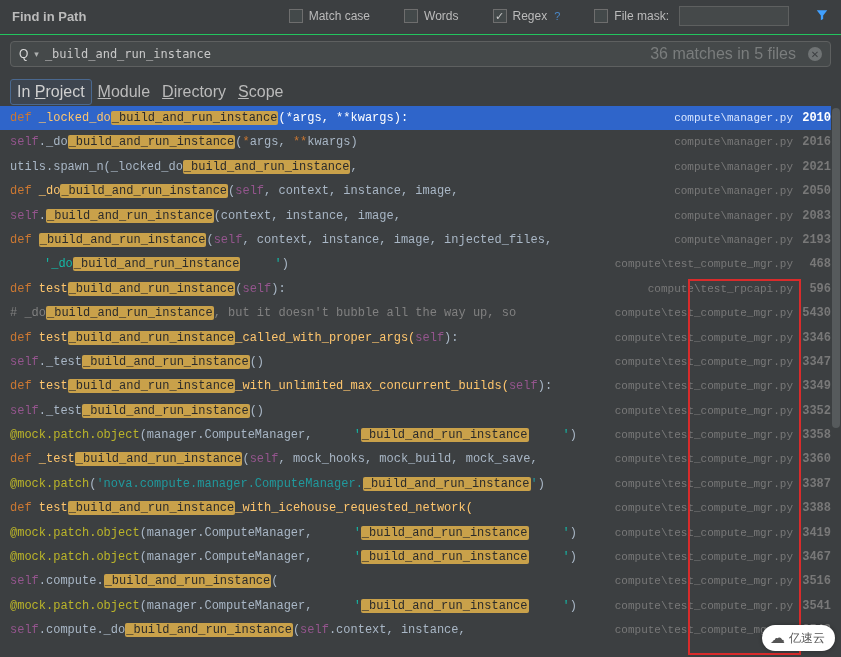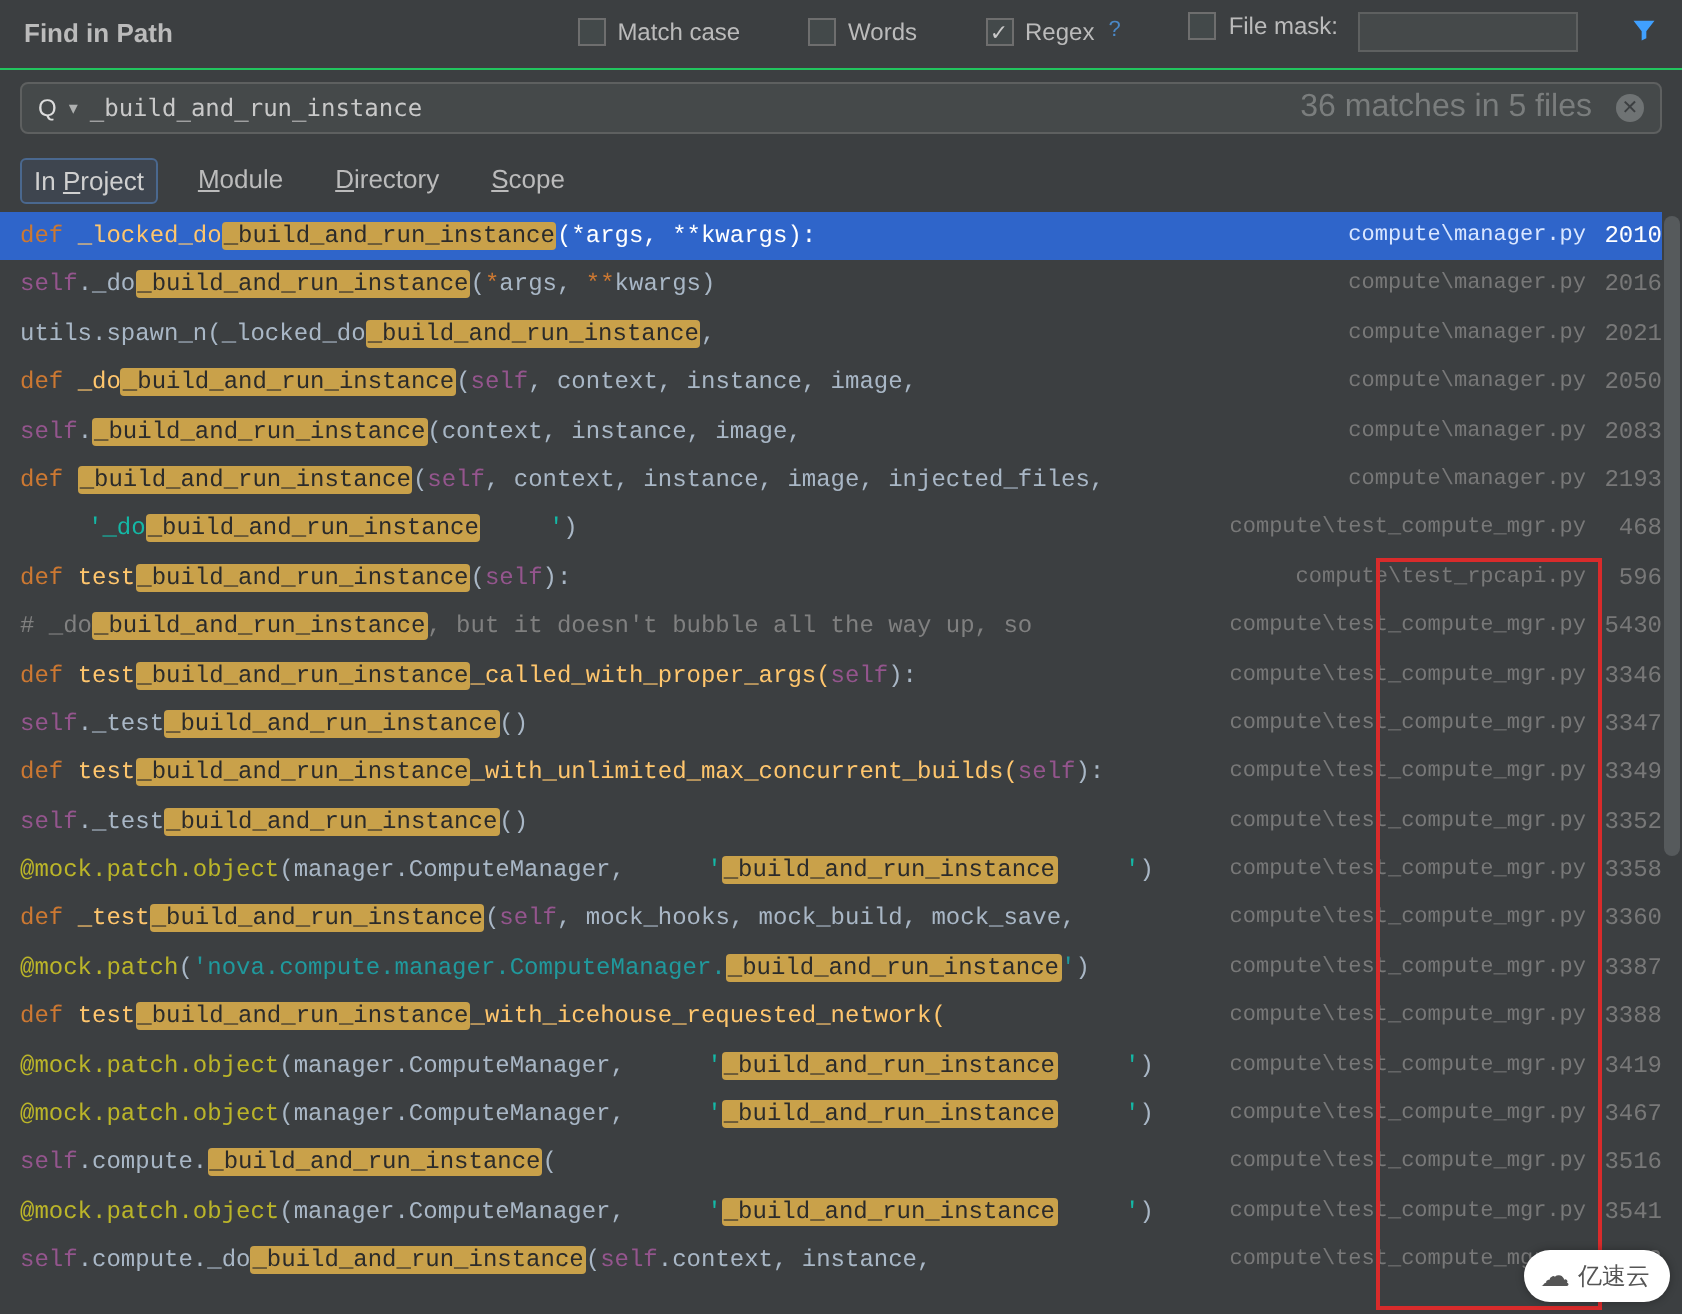--- a/index.html
+++ b/index.html
@@ -15,21 +15,21 @@
   }
   .titlebar {
     display: flex;
     align-items: center;
     padding: 6px 12px 8px 12px;
     gap: 18px;
     border-bottom: 1px solid #22c55e;
   }
   .title { color: #bbbbbb; font-weight: bold; font-size: 13px; flex: 0 0 auto; }
   .spacer-flex { flex: 1 1 auto; }
-  .check-group { display: flex; align-items: flex-start; gap: 6px; color: #bbbbbb; font-size: 12px; padding-left: 16px; }
+  .check-group { display: flex; align-items: center; gap: 6px; color: #bbbbbb; font-size: 12px; padding-left: 16px; }
   .checkbox {
     width: 14px; height: 14px; border: 1px solid #6e6e6e; background: #43494a;
     display: flex; align-items: center; justify-content: center;
     color: #c9c9c9; font-size: 11px;
   }
   .checkbox.checked::after { content: "✓"; }
   .hint { color: #4a88c7; font-size: 11px; margin-left: 1px; }
   .filemask-input {
     width: 110px; height: 20px;
     background: #45494a; border: 1px solid #5e6060;
@@ -58,24 +58,23 @@
     flex: 1;
   }
   .match-info { color: #7a7d7d; font-size: 16px; margin-right: 6px; }
   .clear-x {
     width: 14px; height: 14px; border-radius: 50%;
     background: #6f7374; color: #3c3f41;
     display: flex; align-items: center; justify-content: center;
     font-size: 10px;
   }
   .scope-tabs {
-    display: flex; align-items: flex-start;
+    display: flex; align-items: center;
     padding: 4px 10px 6px 10px;
-    gap: 14px;
-    font-size: 13px;
+    font-size: 16px;
     color: #bbbbbb;
   }
   .scope-tab { padding: 3px 6px; cursor: pointer; }
   .scope-tab.active {
     background: #4b6eaf22;
     border: 1px solid #4a688f;
     border-radius: 3px;
     color: #d0d0d0;
   }
   .scope-tab .ul { text-decoration: underline; }
@@ -91,21 +90,21 @@
     display: flex;
     height: 24.4px;
     padding: 0 10px;
     white-space: nowrap;
     color: #a9b7c6;
   }
   .row.selected { background: #2f65ca; color: #ffffff; }
   .row .code { flex: 1; overflow: hidden; }
   .row .path { color: #787878; font-size: 11px; }
   .row.selected .path { color: #d9e6ff; }
-  .row .ln { color: #787878; margin-left: 6px; min-width: 32px; text-align: right; }
+  .row .ln { color: #787878; margin-left: 6px; min-width: 32px; text-align: right; font-weight: bold; }
   .row.selected .ln { color: #ffffff; }
   .kw-def { color: #cc7832; }
   .kw-self { color: #94558d; }
   .fn { color: #ffc66d; }
   .str-ish { color: #14b8a6; margin-left: 34px; }
   .comment { color: #808080; }
   .decorator { color: #bbb529; }
   .special { color: #cc7832; }
   .teal { color: #20999d; }
   .hl {

